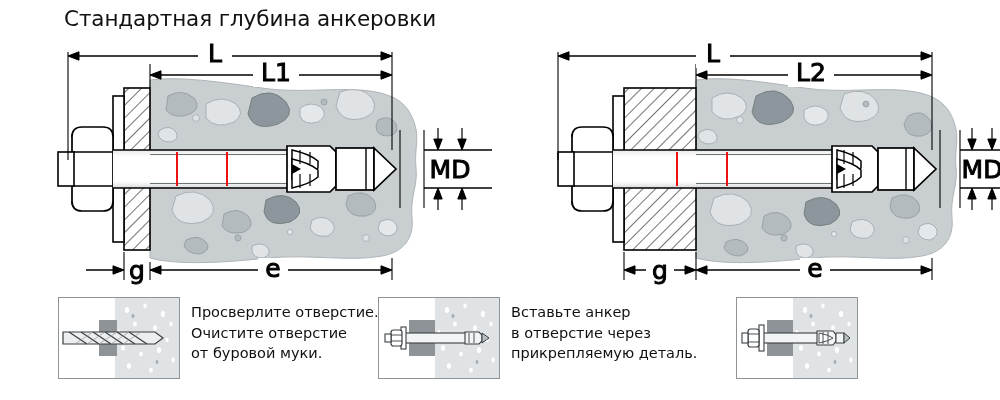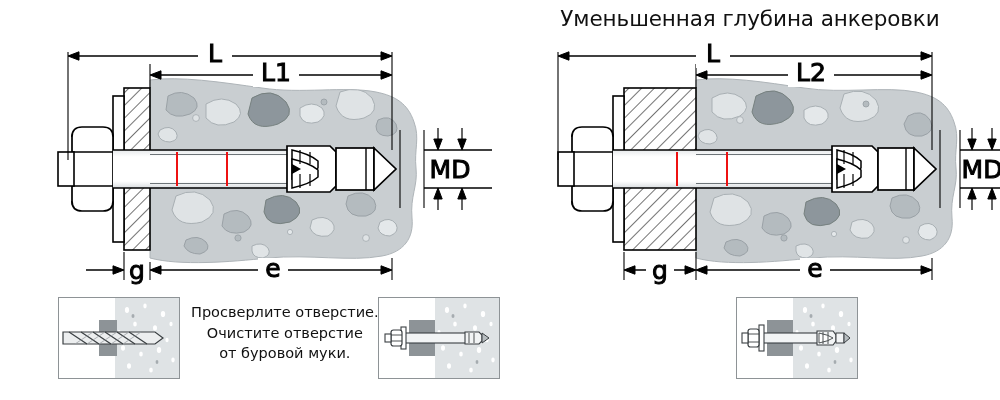--- a/index.html
+++ b/index.html
@@ -46,20 +46,21 @@
     font-family:"DejaVu Sans", sans-serif;
     fill:#000000;
   }
 </style>
 </head>
 <body>
 
 <div class="stage">
 
   <div class="panel panel-left">
+    <div class="title">Стандартная глубина анкеровки</div>
     <div class="svgwrap">
       <svg width="500" height="290" viewBox="0 0 500 290" xmlns="http://www.w3.org/2000/svg">
         <defs>
           <clipPath id="concL">
             <path d="M150,80 L150,258 C180,266 230,262 268,258 C310,254 350,262 382,256
                      C404,252 414,238 412,218 C410,196 418,186 416,168
                      C414,150 420,138 414,122 C408,104 396,96 376,92
                      C346,86 300,94 262,88 C220,82 180,76 150,80 Z"></path>
           </clipPath>
           <pattern id="hatchL" width="9" height="9" patternUnits="userSpaceOnUse" patternTransform="rotate(45)">
@@ -199,21 +200,20 @@
           <path d="M150,270 l11,-4.2 v8.4 z"></path>
           <path d="M392,270 l-11,-4.2 v8.4 z"></path>
           <rect x="258" y="258" width="30" height="24" fill="#ffffff" stroke="none"></rect>
           <text class="dimlabel" x="273" y="277" font-size="25" text-anchor="middle">e</text>
         </g>
       </svg>
     </div>
   </div>
 
   <div class="panel panel-right">
-    <div class="title">Уменьшенная глубина анкеровки</div>
     <div class="svgwrap">
       <svg width="500" height="290" viewBox="0 0 500 290" xmlns="http://www.w3.org/2000/svg">
         <defs>
           <clipPath id="concR">
             <path d="M196,80 L196,258 C226,266 274,262 312,258 C354,254 392,262 422,256
                      C444,252 454,238 452,218 C450,196 458,186 456,168
                      C454,150 460,138 454,122 C448,104 436,96 416,92
                      C386,86 342,94 304,88 C264,82 226,76 196,80 Z"></path>
           </clipPath>
           <pattern id="hatchR" width="9" height="9" patternUnits="userSpaceOnUse" patternTransform="rotate(45)">
@@ -384,21 +384,21 @@
             <ellipse cx="88" cy="40" rx="1.3" ry="1.9"></ellipse>
           </g>
           <rect x="40" y="22" width="18" height="36" fill="#8d9397"></rect>
           <g>
             <path d="M4,34 L96,34 L104,40 L96,46 L4,46 Z" fill="#eceeef" stroke="#3a3f42" stroke-width="1.2"></path>
             <path d="M10,34 q9,6 18,12 M22,34 q9,6 18,12 M34,34 q9,6 18,12 M46,34 q9,6 18,12 M58,34 q9,6 18,12 M70,34 q9,6 18,12" fill="none" stroke="#3a3f42" stroke-width="1.2"></path>
             <path d="M16,46 q9,-6 18,-12 M28,46 q9,-6 18,-12 M40,46 q9,-6 18,-12 M52,46 q9,-6 18,-12 M64,46 q9,-6 18,-12" fill="none" stroke="#9aa0a4" stroke-width="0.8"></path>
           </g>
         </svg>
       </div>
-      <div class="steptext" style="left:133px;text-align:center;">Просверлите отверстие.
+      <div class="steptext" style="left:133px;">Просверлите отверстие.
 Очистите отверстие
 от буровой муки.</div>
     </div>
 
     <div class="step" style="left:378px;width:330px;">
       <div class="stepbox">
         <svg width="120" height="80" viewBox="0 0 120 80" xmlns="http://www.w3.org/2000/svg">
           <rect x="0" y="0" width="120" height="80" fill="#ffffff"></rect>
           <rect x="56" y="0" width="64" height="80" fill="#dfe3e5"></rect>
           <g fill="#ffffff">
@@ -429,20 +429,23 @@
             <line x1="95" y1="35" x2="95" y2="45" stroke="#3a3f42" stroke-width="0.9"></line>
             <path d="M103,35 L110,40 L103,45 Z" fill="#b7bdc0" stroke="#3a3f42" stroke-width="1"></path>
             <rect x="22" y="29" width="5" height="22" fill="#ffffff" stroke="#3a3f42" stroke-width="1.1"></rect>
             <rect x="12" y="32" width="11" height="16" rx="2.5" fill="#ffffff" stroke="#3a3f42" stroke-width="1.2"></rect>
             <line x1="12" y1="37" x2="23" y2="37" stroke="#3a3f42" stroke-width="0.9"></line>
             <line x1="12" y1="43" x2="23" y2="43" stroke="#3a3f42" stroke-width="0.9"></line>
             <rect x="6" y="36" width="6" height="8" fill="#ffffff" stroke="#3a3f42" stroke-width="1.1"></rect>
           </g>
         </svg>
       </div>
+      <div class="steptext" style="left:133px;">Вставьте анкер
+в отверстие через
+прикрепляемую деталь.</div>
     </div>
 
     <div class="step" style="left:736px;width:264px;">
       <div class="stepbox">
         <svg width="120" height="80" viewBox="0 0 120 80" xmlns="http://www.w3.org/2000/svg">
           <rect x="0" y="0" width="120" height="80" fill="#ffffff"></rect>
           <rect x="56" y="0" width="64" height="80" fill="#dfe3e5"></rect>
           <g fill="#ffffff">
             <ellipse cx="68" cy="12" rx="2.1" ry="3"></ellipse>
               <ellipse cx="86" cy="8" rx="1.7" ry="2.4"></ellipse>

